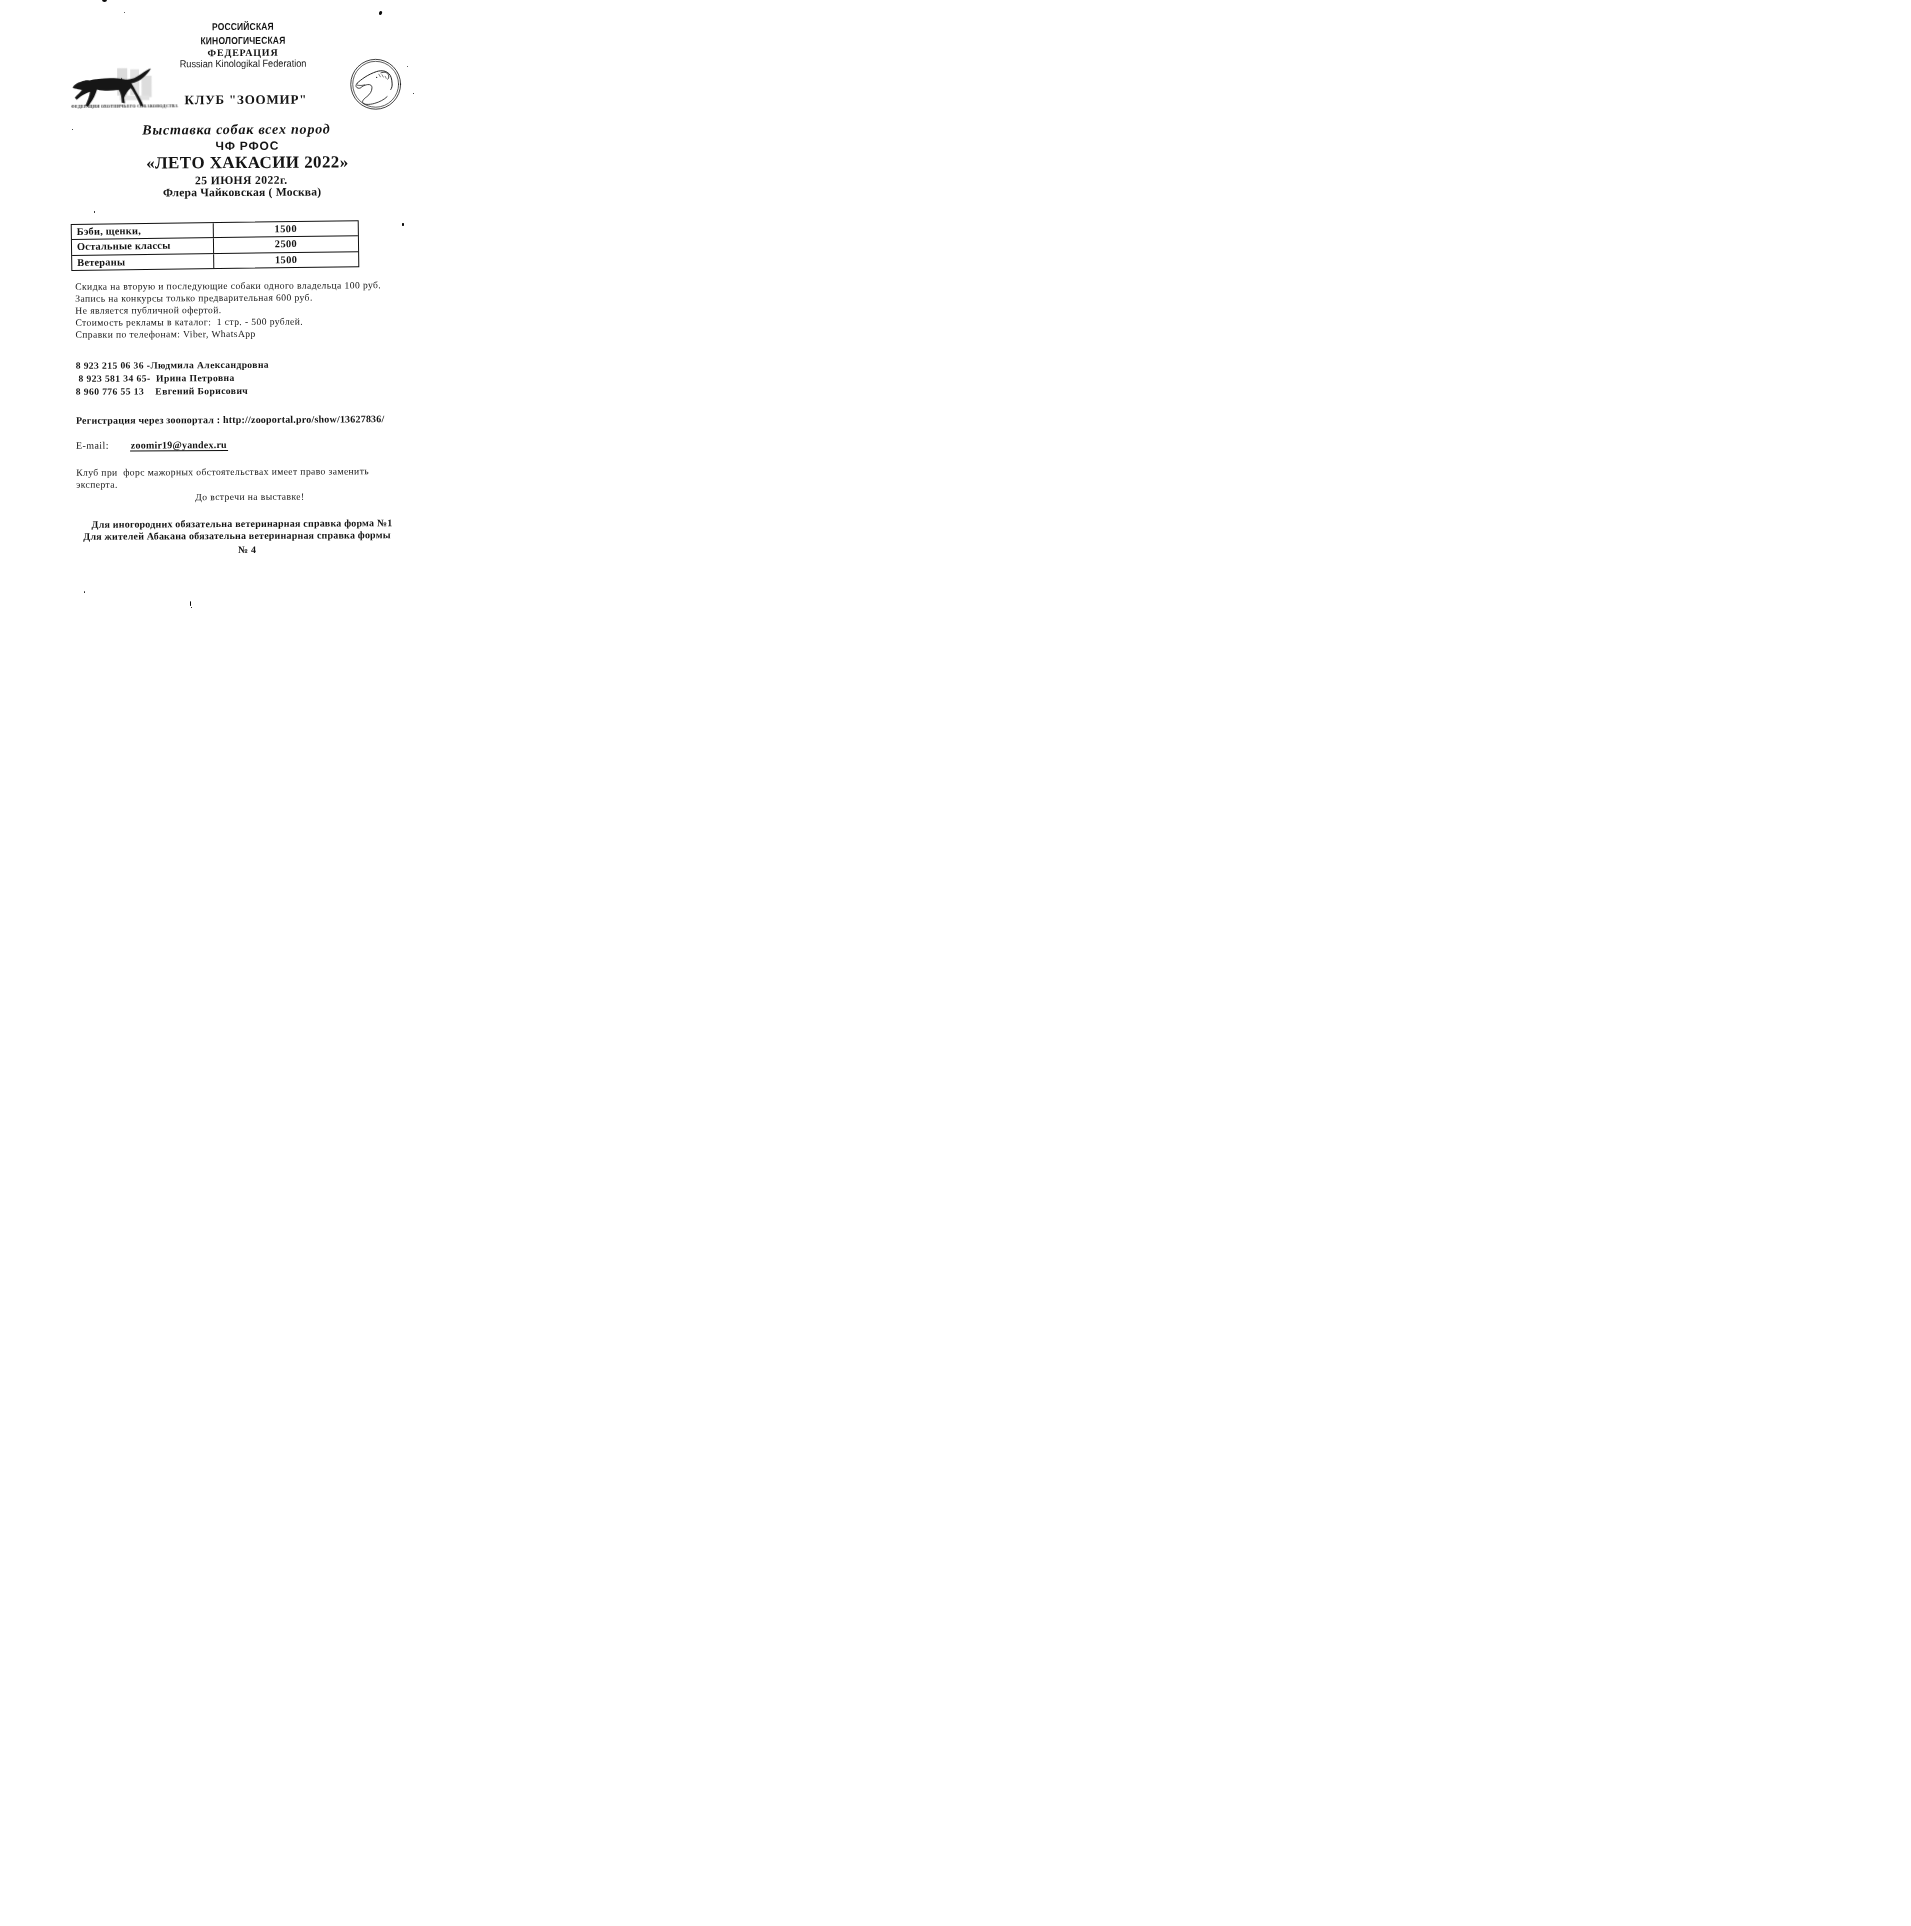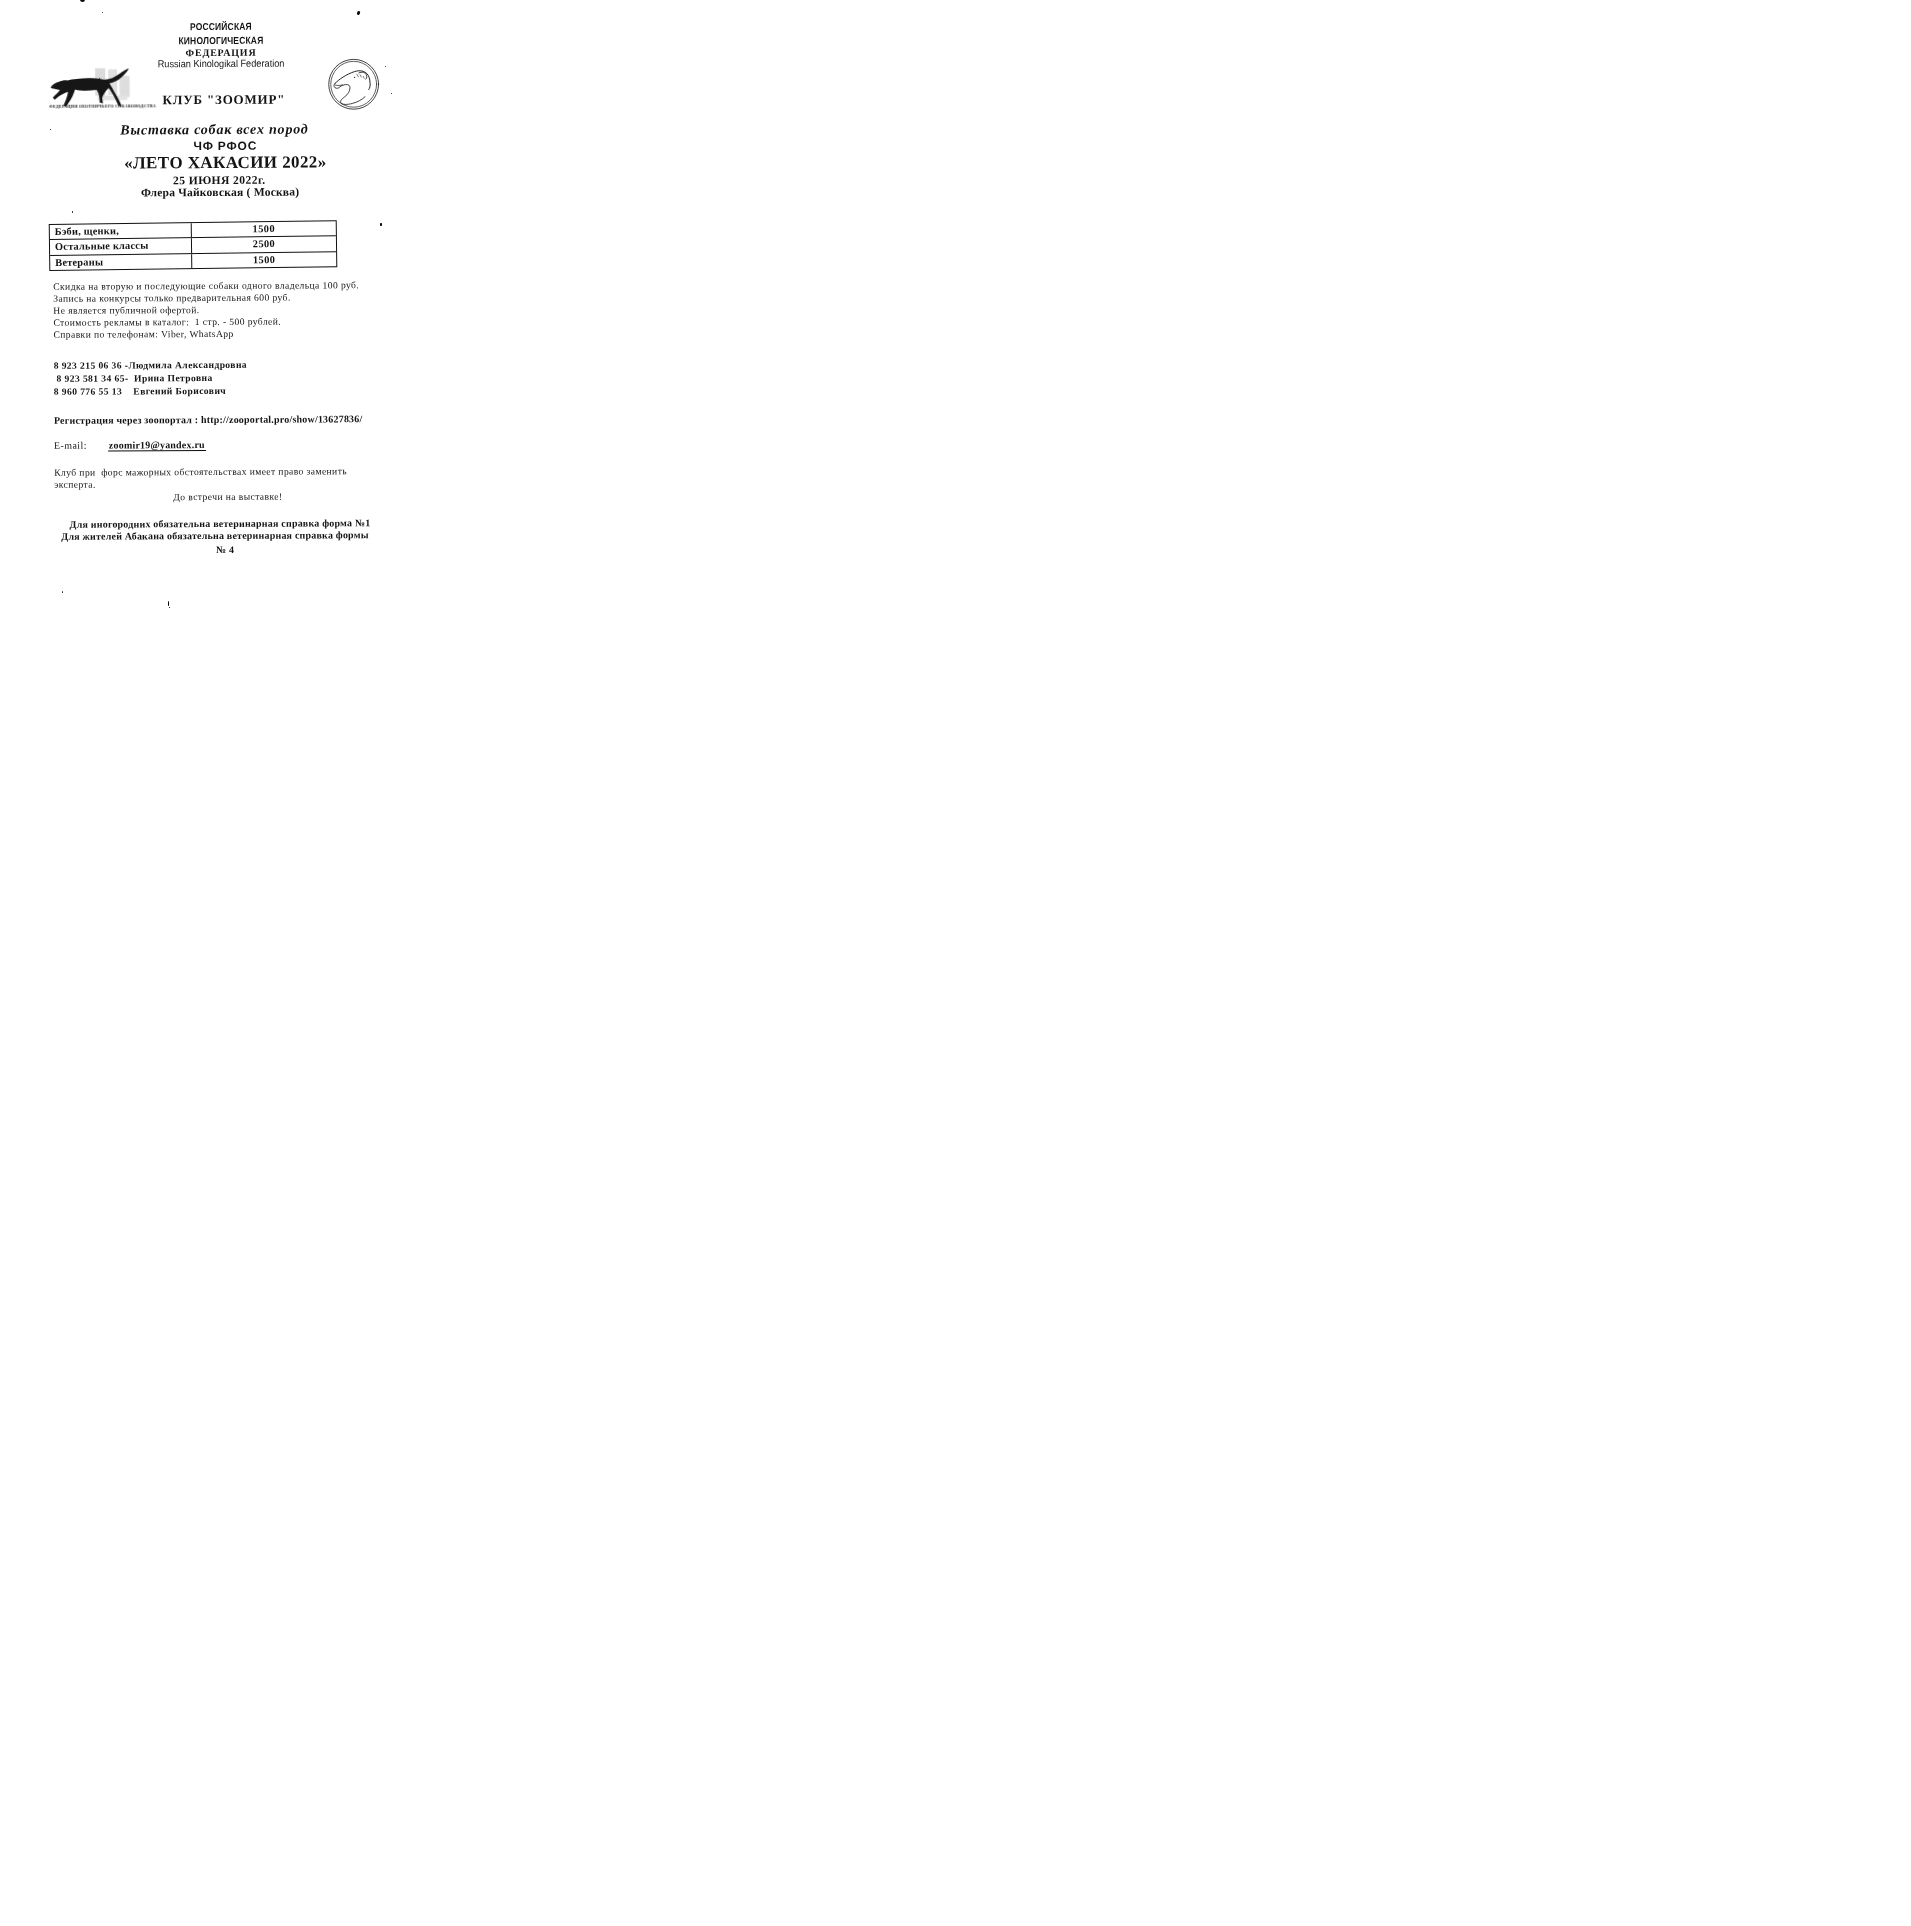--- a/index.html
+++ b/index.html
@@ -3,20 +3,21 @@
 <meta charset="utf-8">
 <style>
   html,body{margin:0;padding:0;background:#ffffff;}
   .page{
     position:relative;
     width:430px;height:609px;
     background:#ffffff;
     overflow:hidden;
     font-family:"Liberation Serif","DejaVu Serif",serif;
     color:#141414;
+    margin-left:22px;
   }
   .abs{position:absolute;}
   .cline{left:0;width:100%;text-align:center;white-space:nowrap;}
   .prewrap{white-space:pre-wrap;}
   .tilt{position:absolute;left:0;top:0;width:100%;height:100%;transform:rotate(-0.3deg);transform-origin:50% 40%;}
 
   
   .org-ru{font-family:"Liberation Sans","DejaVu Sans",sans-serif;font-weight:bold;font-size:10px;letter-spacing:0.2px;transform:translateX(7px) scaleX(.85);}
   .org-fed{font-weight:bold;font-size:10px;letter-spacing:0.8px;transform:translateX(7px);}
   .org-en{font-family:"Liberation Sans","DejaVu Sans",sans-serif;font-size:10px;transform:translateX(7px) scaleX(.92);}

